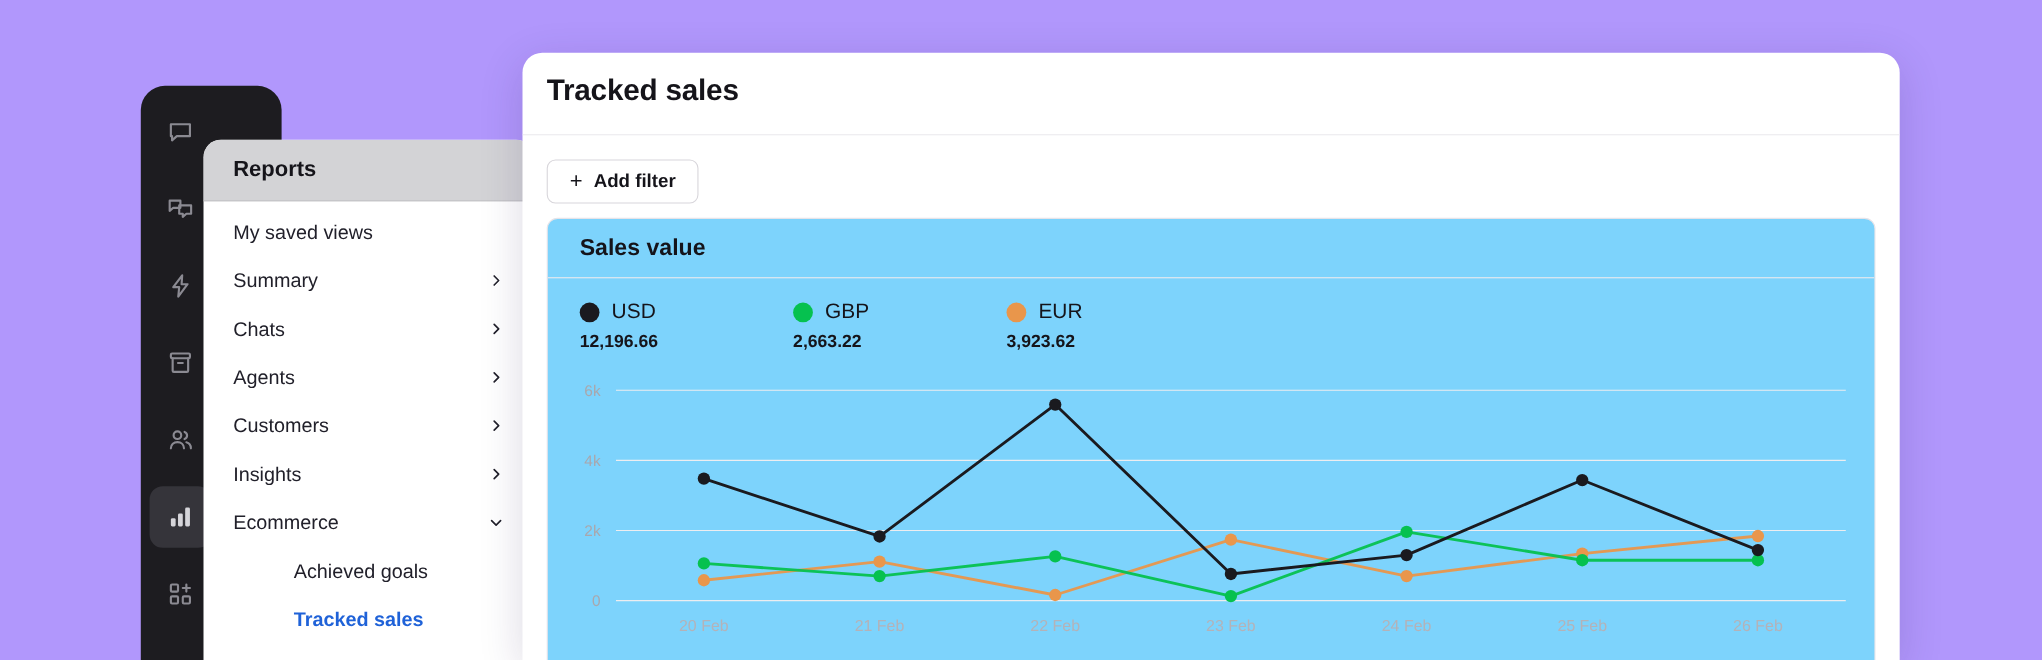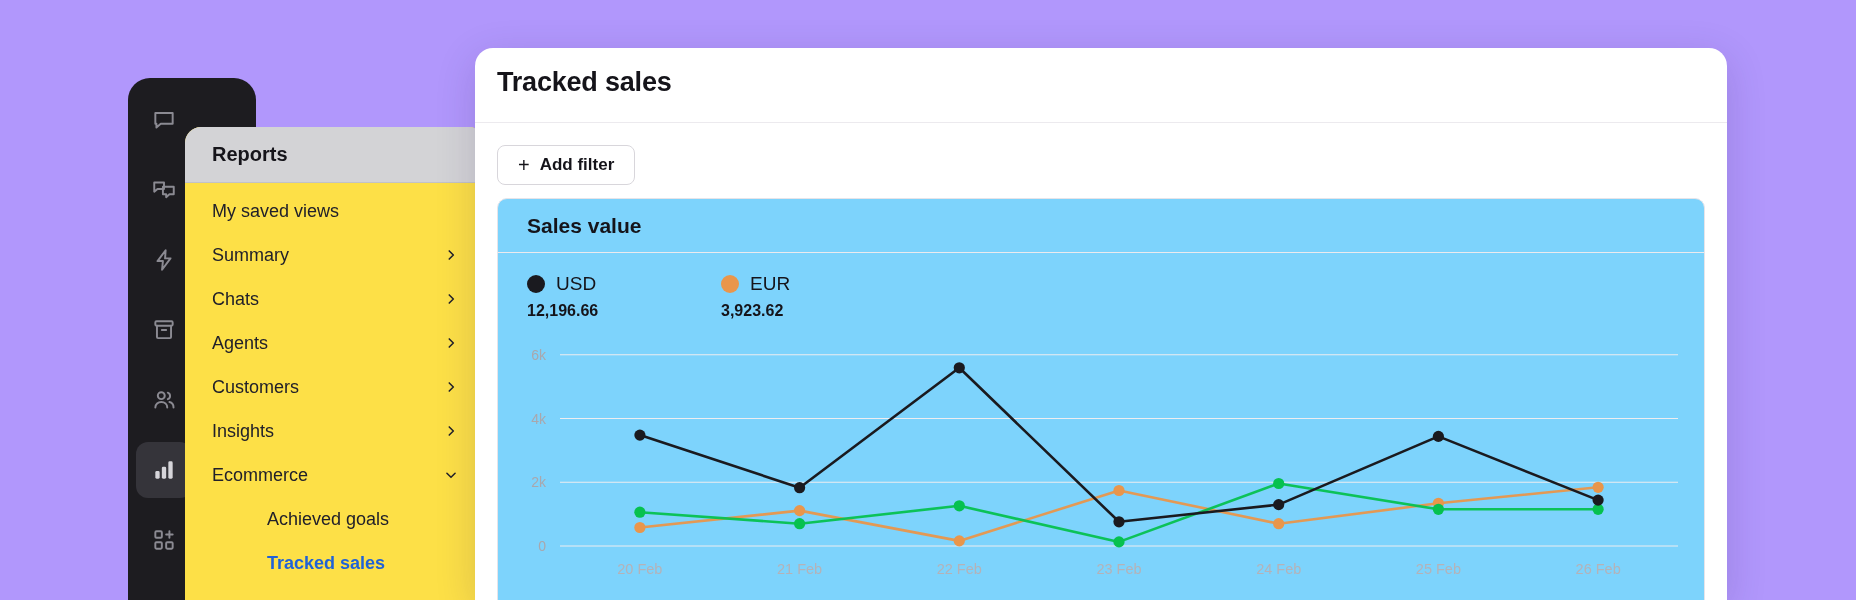--- a/index.html
+++ b/index.html
@@ -28,21 +28,21 @@
     display: flex; align-items: center; justify-content: center;
   }
   .rail-btn.active { background: #35343a; }
   .rail-btn svg { display: block; }
 
   
   .reports-panel {
     position: absolute;
     left: 185px; top: 127px;
     width: 300px; height: 473px;
-    background: #fde047;
+    background: #ffffff;
     border-top-left-radius: 16px;
     border-top-right-radius: 16px;
     overflow: hidden;
   }
   .reports-head {
     height: 56px;
     display: flex; align-items: center;
     padding-left: 27px;
     font-size: 20px; font-weight: 700; color: #15141a;
     border-bottom: 1px solid #c2c2c6;
@@ -288,20 +288,27 @@
     <div class="chart-card">
       <div class="chart-card-head">Sales value</div>
 
       <div class="legend">
         <div class="legend-item">
           <div class="legend-top">
             <span class="dot" style="background:#1a1a1f"></span>
             <span class="legend-label">USD</span>
           </div>
           <div class="legend-value">12,196.66</div>
+        </div>
+        <div class="legend-item">
+          <div class="legend-top">
+            <span class="dot" style="background:#06c14f"></span>
+            <span class="legend-label">GBP</span>
+          </div>
+          <div class="legend-value">2,663.22</div>
         </div>
         <div class="legend-item">
           <div class="legend-top">
             <span class="dot" style="background:#e9964b"></span>
             <span class="legend-label">EUR</span>
           </div>
           <div class="legend-value">3,923.62</div>
         </div>
       </div>
 

